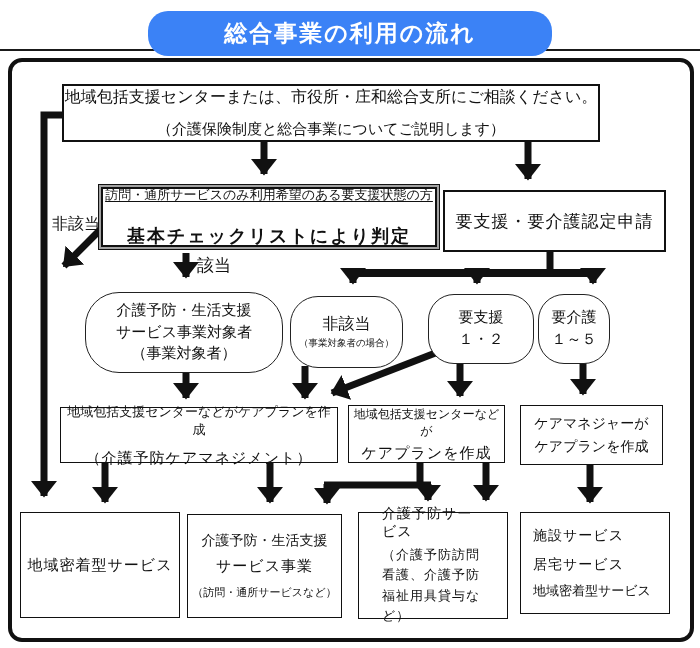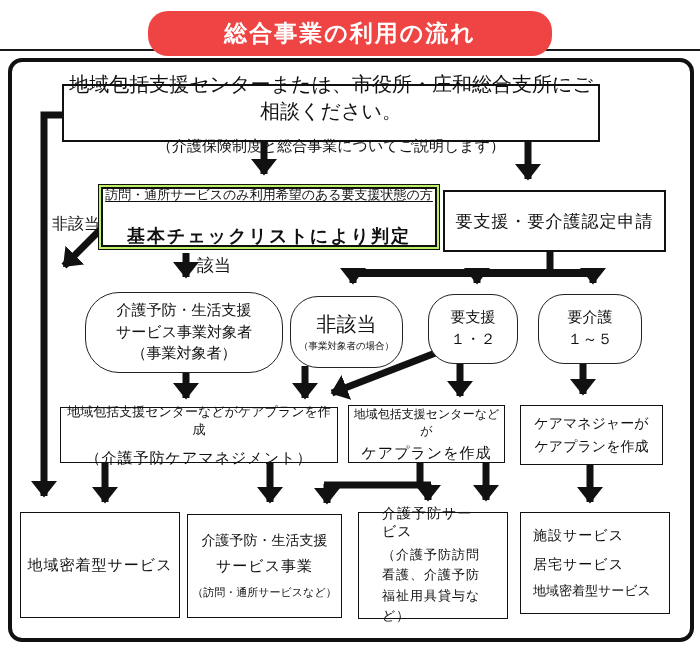--- a/index.html
+++ b/index.html
@@ -1,35 +1,35 @@
 <!DOCTYPE html>
 <html><head>
 <meta charset="utf-8">
 <style>
   html,body{margin:0;padding:0;background:#ffffff;}
   #canvas{position:relative;width:700px;height:648px;background:#ffffff;overflow:hidden;
           font-family:"DejaVu Sans","Liberation Sans",sans-serif;color:#111;}
   #hline{position:absolute;left:0;top:49px;width:700px;height:2px;background:#1a1a1a;z-index:0;}
   #outer-border{position:absolute;left:8px;top:58px;width:678px;height:576px;border:4px solid #111;
                 border-radius:14px;z-index:0;background:transparent;}
-  #title-banner{position:absolute;left:148px;top:11px;width:404px;height:45px;background:#ef4444;
+  #title-banner{position:absolute;left:148px;top:11px;width:404px;height:45px;background:#3b82f6;
                 border-radius:20px;z-index:3;display:flex;align-items:center;justify-content:center;}
   #title-banner span{color:#fff;font-size:23px;font-weight:bold;letter-spacing:2px;}
   svg.arrows{position:absolute;left:0;top:0;z-index:1;}
   .box{position:absolute;background:#fff;border:2px solid #111;z-index:2;box-sizing:border-box;
        display:flex;flex-direction:column;align-items:center;justify-content:center;text-align:center;}
   .thin{border-width:1.5px;}
-  .dbox{position:absolute;background:#bef264;border:1.5px solid #111;padding:2px;z-index:2;box-sizing:border-box;}
+  .dbox{position:absolute;background:#a3a3a3;border:1.5px solid #111;padding:2px;z-index:2;box-sizing:border-box;}
   .dbox-inner{border:2px solid #111;width:100%;height:100%;box-sizing:border-box;background:#fff;
        display:flex;flex-direction:column;align-items:center;justify-content:center;text-align:center;}
   .ellipse{position:absolute;background:#fff;border:1.5px solid #222;z-index:2;box-sizing:border-box;
        display:flex;flex-direction:column;align-items:center;justify-content:center;text-align:center;}
   .lbl{position:absolute;z-index:2;font-size:16px;font-weight:500;}
   .u{text-decoration:underline;text-underline-offset:2px;}
-  .s16{font-size:20px;} .s15{font-size:15px;} .s14{font-size:14px;} .s13{font-size:13px;}
+  .s16{font-size:16px;} .s15{font-size:15px;} .s14{font-size:14px;} .s13{font-size:13px;}
   .s12{font-size:12px;} .s11{font-size:11px;} .s10{font-size:9.5px;}
   .ls1{letter-spacing:1px;} .ls2{letter-spacing:2px;}
   .lh{line-height:1.45;}
 </style>
 </head>
 <body>
 
 <div id="canvas">
 
   <div id="hline"></div>
@@ -99,25 +99,25 @@
 
   <div class="ellipse lh" style="left:85px;top:292px;width:198px;height:81px;border-radius:34px;">
     <div class="s15">介護予防・生活支援</div>
     <div class="s15">サービス事業対象者</div>
     <div class="s15">（事業対象者）</div>
   </div>
   <div class="ellipse" style="left:290px;top:296px;width:113px;height:72px;border-radius:28px;">
     <div class="s16">非該当</div>
     <div class="s10" style="margin-top:2px;">（事業対象者の場合）</div>
   </div>
-  <div class="ellipse lh" style="left:428px;top:294px;width:90px;height:70px;border-radius:26px;">
+  <div class="ellipse lh" style="left:428px;top:294px;width:106px;height:70px;border-radius:26px;">
     <div class="s15">要支援</div>
     <div class="s15">１・２</div>
   </div>
-  <div class="ellipse lh" style="left:538px;top:294px;width:104px;height:70px;border-radius:26px;">
+  <div class="ellipse lh" style="left:538px;top:294px;width:72px;height:70px;border-radius:26px;">
     <div class="s15">要介護</div>
     <div class="s15">１～５</div>
   </div>
 
   <div class="box thin" style="left:60px;top:407px;width:278px;height:56px;gap:6px;">
     <div class="s13">地域包括支援センターなどがケアプランを作成</div>
     <div class="s15 ls1" style="margin-top:4px;">（介護予防ケアマネジメント）</div>
   </div>
   <div class="box thin" style="left:348px;top:405px;width:157px;height:58px;">
     <div class="s12">地域包括支援センターなどが</div>

